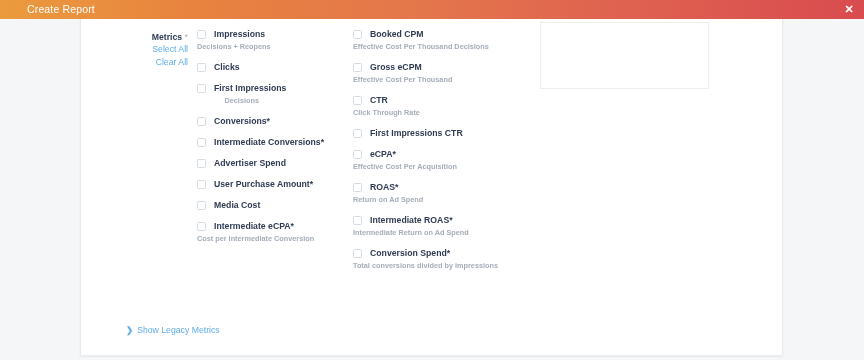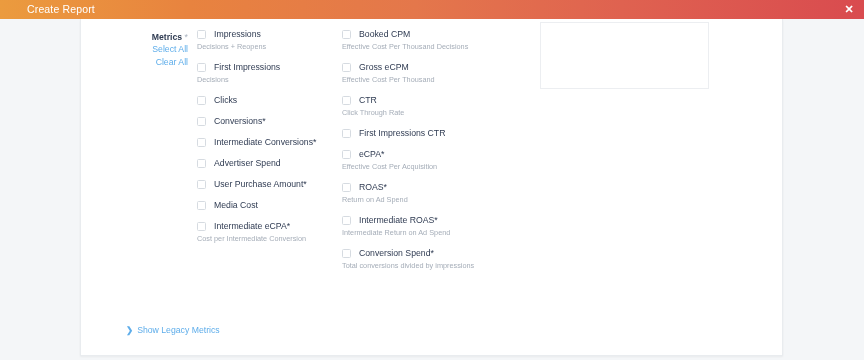--- a/index.html
+++ b/index.html
@@ -78,50 +78,51 @@
     font-size: 8.7px;
     color: #5eadea;
     line-height: 13px;
     cursor: pointer;
     white-space: nowrap;
   }
 
   
   .cb-columns { display: flex; flex: 1 1 auto; }
   .cb-col { width: 145px; flex: 0 0 145px; }
-  .cb-col.col2 { margin-left: 0px; }
+  .cb-col.col2 { margin-left: 11px; }
 
   .cb-item { display: flex; align-items: flex-start; }
   .cb-item.has-desc { margin-bottom: 10px; }
   .cb-item.no-desc  { margin-bottom: 10px; }
 
   .cb-box {
     width: 9px; height: 9px;
     border: 1px solid #d6dbe1;
     border-radius: 1.5px;
     background: #ffffff;
     flex: 0 0 9px;
     margin-top: 1px;
     cursor: pointer;
   }
-  .cb-text { margin-left: 8px; }
+  .cb-text { margin-left: 8px; font-weight: bold; }
   .cb-label {
     font-size: 8.7px;
     color: #2f3b52;
     line-height: 11px;
     white-space: nowrap;
     cursor: pointer;
   }
   .cb-desc {
     font-size: 7.3px;
     color: #a5adb8;
     line-height: 11px;
     margin-top: 1px;
     margin-left: -17px;
     white-space: nowrap;
+    text-align: center;
   }
 
   
   .preview-box {
     position: absolute;
     left: 459px; top: 3px;
     width: 169px; height: 67px;
     background: #ffffff;
     border: 1px solid #eceef1;
   }
@@ -165,31 +166,31 @@
 
         <div class="cb-columns">
           <div class="cb-col col1">
               <div class="cb-item has-desc">
                 <div class="cb-box"></div>
                 <div class="cb-text">
                   <div class="cb-label">Impressions</div>
                   <div class="cb-desc">Decisions + Reopens</div>
                 </div>
               </div>
+              <div class="cb-item no-desc">
+                <div class="cb-box"></div>
+                <div class="cb-text">
+                  <div class="cb-label">Clicks</div>
+                </div>
+              </div>
               <div class="cb-item has-desc">
                 <div class="cb-box"></div>
                 <div class="cb-text">
                   <div class="cb-label">First Impressions</div>
                   <div class="cb-desc">Decisions</div>
-                </div>
-              </div>
-              <div class="cb-item no-desc">
-                <div class="cb-box"></div>
-                <div class="cb-text">
-                  <div class="cb-label">Clicks</div>
                 </div>
               </div>
               <div class="cb-item no-desc">
                 <div class="cb-box"></div>
                 <div class="cb-text">
                   <div class="cb-label">Conversions*</div>
                 </div>
               </div>
               <div class="cb-item no-desc">
                 <div class="cb-box"></div>

